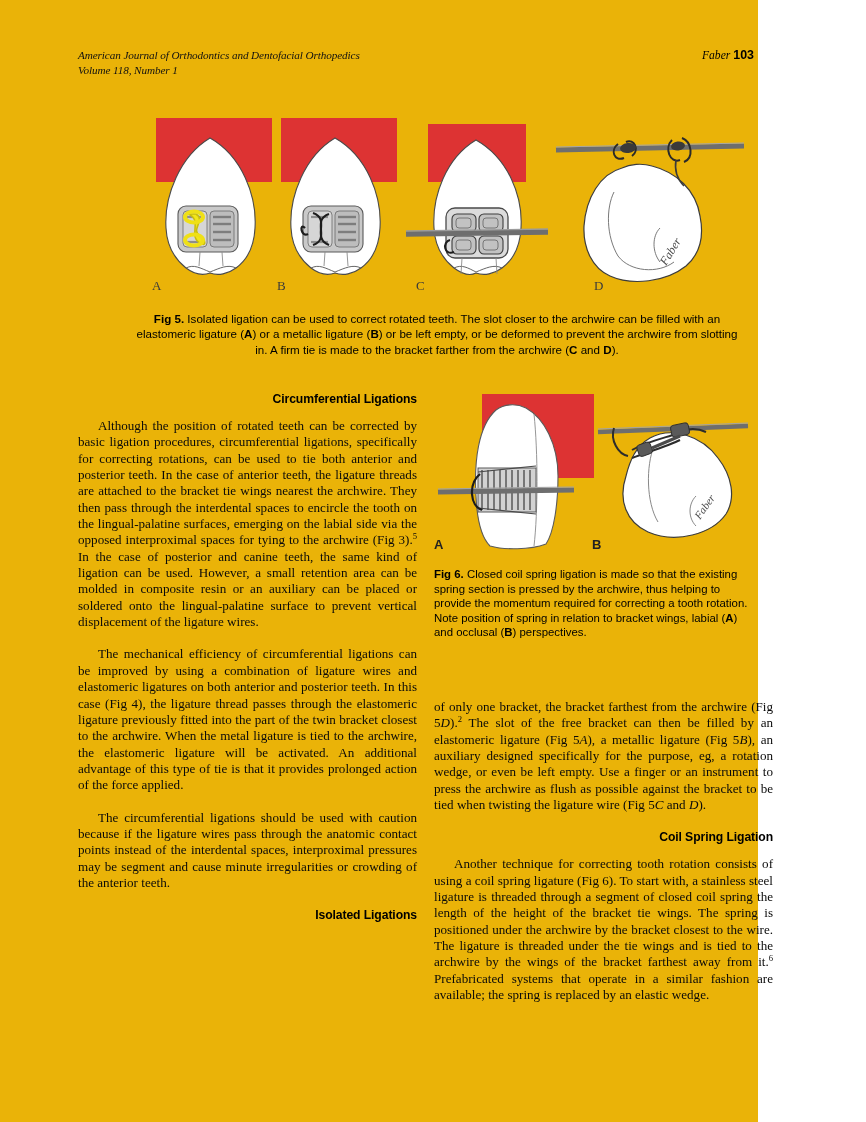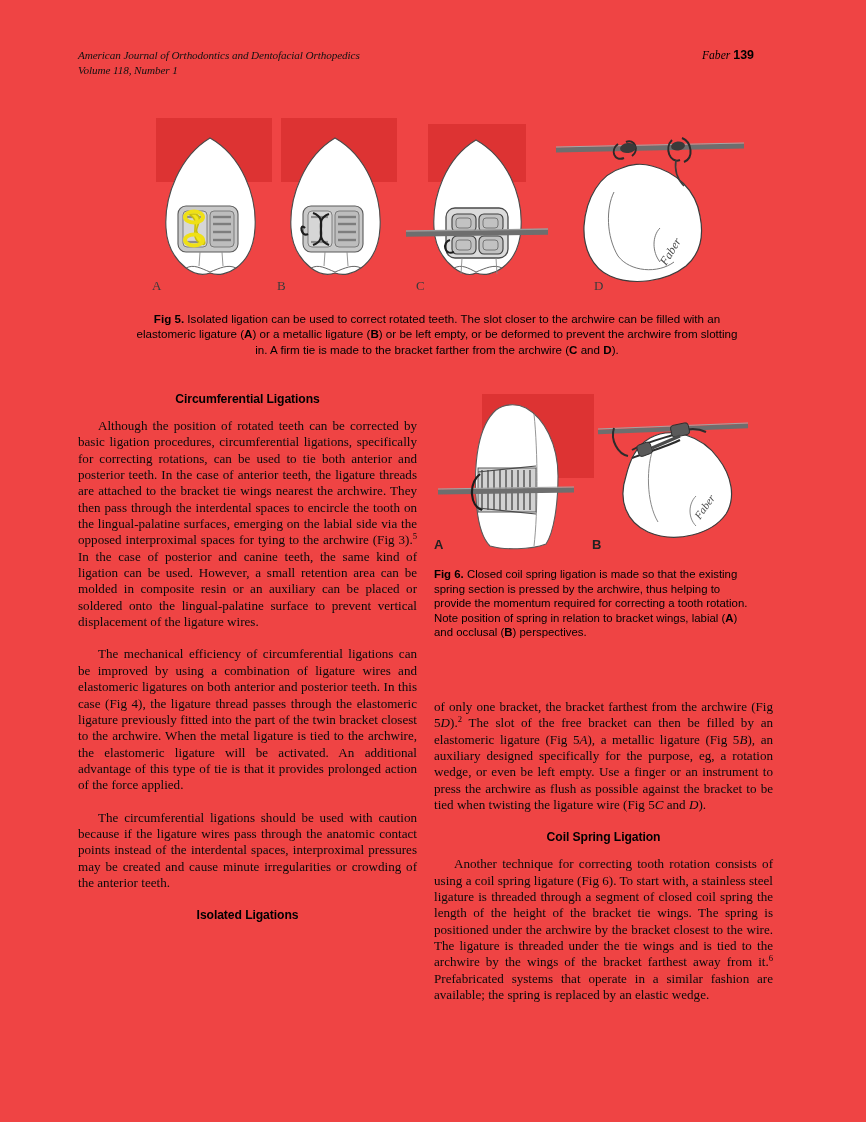--- a/index.html
+++ b/index.html
@@ -12,23 +12,23 @@
     width: 866px;
     height: 1122px;
     position: relative;
     font-family: "Liberation Serif", serif;
     color: #000000;
     overflow: hidden;
   }
   .page {
     position: absolute;
     left: 0; top: 0;
-    width: 866px;
+    width: 758px;
     height: 1122px;
-    background: #ef4444;
+    background: #eab308;
   }
 
   
   .running-head {
     position: absolute;
     left: 78px;
     top: 48px;
     width: 676px;
     height: 36px;
   }
@@ -118,21 +118,21 @@
   .col-left { left: 78px; top: 392px; }
   .col-right { left: 434px; top: 699px; }
 
   .sec-head {
     font-family: "Liberation Sans", sans-serif;
     font-weight: bold;
     font-size: 12.2px;
     line-height: 15px;
     margin: 0 0 11px 0;
     color: #000;
-    text-align: center;
+    text-align: right;
     letter-spacing: -0.1px;
   }
   .sec-head.spaced { margin-top: 17px; }
   p.para {
     margin: 0;
     text-indent: 20px;
     text-align: justify;
     font-family: "Liberation Serif", serif;
   }
   p.para + p.para { margin-top: 16px; }
@@ -166,21 +166,21 @@
 <body>
 
 <div class="page">
 
   <div class="running-head">
     <div class="rh-left">
       <span>American Journal of Orthodontics and Dentofacial Orthopedics</span>
       <span class="line2">Volume 118, Number 1</span>
     </div>
     <div class="rh-right">
-      <span class="author">Faber</span><span class="pageno">139</span>
+      <span class="author">Faber</span><span class="pageno">103</span>
     </div>
   </div>
 
   <div class="fig5-wrap">
 
     <div class="fig-panel" style="left:0px; width:130px;">
       <svg class="tooth-svg" width="130" height="180" viewBox="0 0 130 180">
         <rect x="6" y="2" width="116" height="64" fill="#dd3333"></rect>
         <path d="M60 22 C 30 40, 14 80, 16 112 C 17 132, 26 144, 36 152 C 44 158, 52 160, 60 157 C 68 160, 78 158, 86 152 C 97 144, 104 132, 105 112 C 107 80, 92 40, 60 22 Z" fill="#ffffff" stroke="#4a4a4a" stroke-width="1.1"></path>
         <path d="M36 152 C 44 148, 50 152, 60 156 C 70 152, 78 148, 86 152" fill="none" stroke="#555" stroke-width="0.9"></path>
@@ -296,21 +296,21 @@
   </div>
 
   <div class="fig5-caption">
     <span class="cap-b">Fig 5.</span><span> Isolated ligation can be used to correct rotated teeth. The slot closer to the archwire can be filled with an elastomeric ligature (</span><span class="cap-b">A</span><span>) or a metallic ligature (</span><span class="cap-b">B</span><span>) or be left empty, or be deformed to prevent the archwire from slotting in. A firm tie is made to the bracket farther from the archwire (</span><span class="cap-b">C</span><span> and </span><span class="cap-b">D</span><span>).</span>
   </div>
 
   <div class="col col-left">
     <h2 class="sec-head">Circumferential Ligations</h2>
     <p class="para"><span>Although the position of rotated teeth can be corrected by basic ligation procedures, circumferential ligations, specifically for correcting rotations, can be used to tie both anterior and posterior teeth. In the case of anterior teeth, the ligature threads are attached to the bracket tie wings nearest the archwire. They then pass through the interdental spaces to encircle the tooth on the lingual-palatine surfaces, emerging on the labial side via the opposed interproximal spaces for tying to the archwire (Fig 3).</span><sup>5</sup><span> In the case of posterior and canine teeth, the same kind of ligation can be used. However, a small retention area can be molded in composite resin or an auxiliary can be placed or soldered onto the lingual-palatine surface to prevent vertical displacement of the ligature wires.</span></p>
     <p class="para">The mechanical efficiency of circumferential ligations can be improved by using a combination of ligature wires and elastomeric ligatures on both anterior and posterior teeth. In this case (Fig 4), the ligature thread passes through the elastomeric ligature previously fitted into the part of the twin bracket closest to the archwire. When the metal ligature is tied to the archwire, the elastomeric ligature will be activated. An additional advantage of this type of tie is that it provides prolonged action of the force applied.</p>
-    <p class="para">The circumferential ligations should be used with caution because if the ligature wires pass through the anatomic contact points instead of the interdental spaces, interproximal pressures may be created and cause minute irregularities or crowding of the anterior teeth.</p>
+    <p class="para">The circumferential ligations should be used with caution because if the ligature wires pass through the anatomic contact points instead of the interdental spaces, interproximal pressures may be segment and cause minute irregularities or crowding of the anterior teeth.</p>
     <h2 class="sec-head spaced">Isolated Ligations</h2>
   </div>
 
   <div class="fig6-wrap">
 
     <div class="fig6-panel" style="left:0px; width:170px;">
       <svg width="170" height="160" viewBox="0 0 170 160">
         <rect x="48" y="2" width="112" height="84" fill="#dd3333"></rect>
         <path d="M62 18 C 44 34, 40 70, 42 104 C 43 128, 48 146, 56 154 C 70 158, 96 158, 112 152 C 120 140, 124 112, 124 84 C 124 52, 110 26, 92 16 C 82 11, 70 12, 62 18 Z" fill="#ffffff" stroke="#5a5a5a" stroke-width="1.1"></path>
         <path d="M100 22 C 104 60, 104 120, 100 154" fill="none" stroke="#8a8a8a" stroke-width="0.9"></path>

